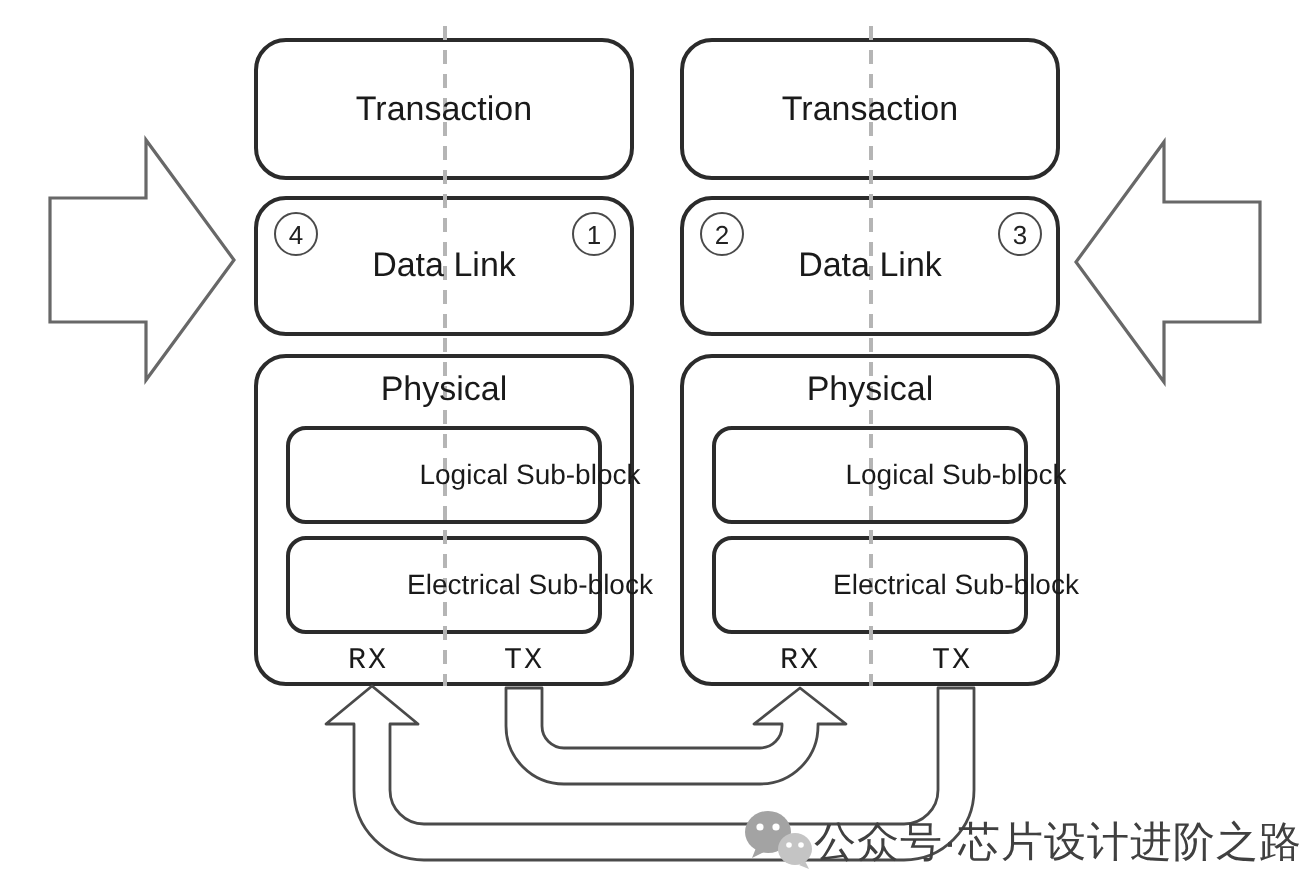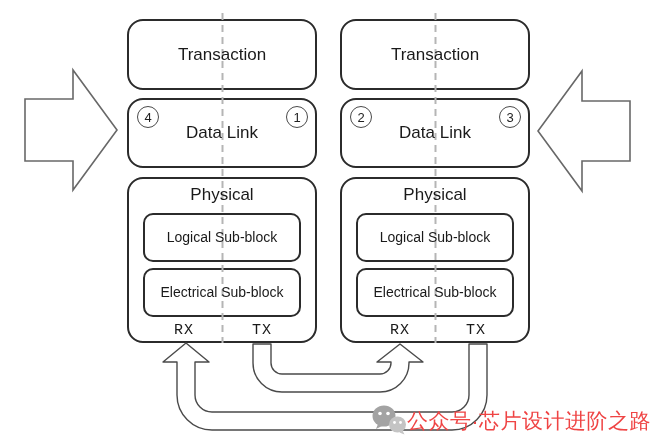--- a/index.html
+++ b/index.html
@@ -14,30 +14,30 @@
   .subblock {
     position:absolute; background:#ffffff; border:2px solid #2b2b2b;
     border-radius:10px; box-sizing:border-box;
   }
   .svg-layer { position:absolute; left:0; top:0; z-index:5; pointer-events:none; }
   .lbl {
     position:absolute; z-index:8; color:#1a1a1a; text-align:center;
     display:flex; align-items:center; justify-content:center; white-space:nowrap;
   }
   .lbl-layer   { font-size:17px; }
-  .lbl-sub     { font-size:14px; }
+  .lbl-sub     { font-size:14px;padding-left:43px; }
   .lbl-port    { font-size:15px; letter-spacing:1px;font-family:Liberation Mono, monospace; }
   .badge {
     position:absolute; z-index:9; width:22px; height:22px; border-radius:50%;
     border:1.5px solid #4a4a4a; background:#ffffff; box-sizing:border-box;
     font-size:13px; color:#222; display:flex; align-items:center; justify-content:center;
   }
   .watermark {
     position:absolute; z-index:10; left:407px; top:407px;
-    font-size:21px; color:#ef4444; letter-spacing:0.5px; white-space:nowrap;
+    font-size:21px; color:#404040; letter-spacing:0.5px; white-space:nowrap;
   }
   .wm-icon { position:absolute; z-index:10; left:369px; top:402px; }
 </style>
 </head>
 <body>
 
 <div class="stage">
 
   <div class="block" style="left:127px; top:19px;  width:190px; height:71px;"></div>
   <div class="block" style="left:127px; top:98px;  width:190px; height:70px;"></div>

